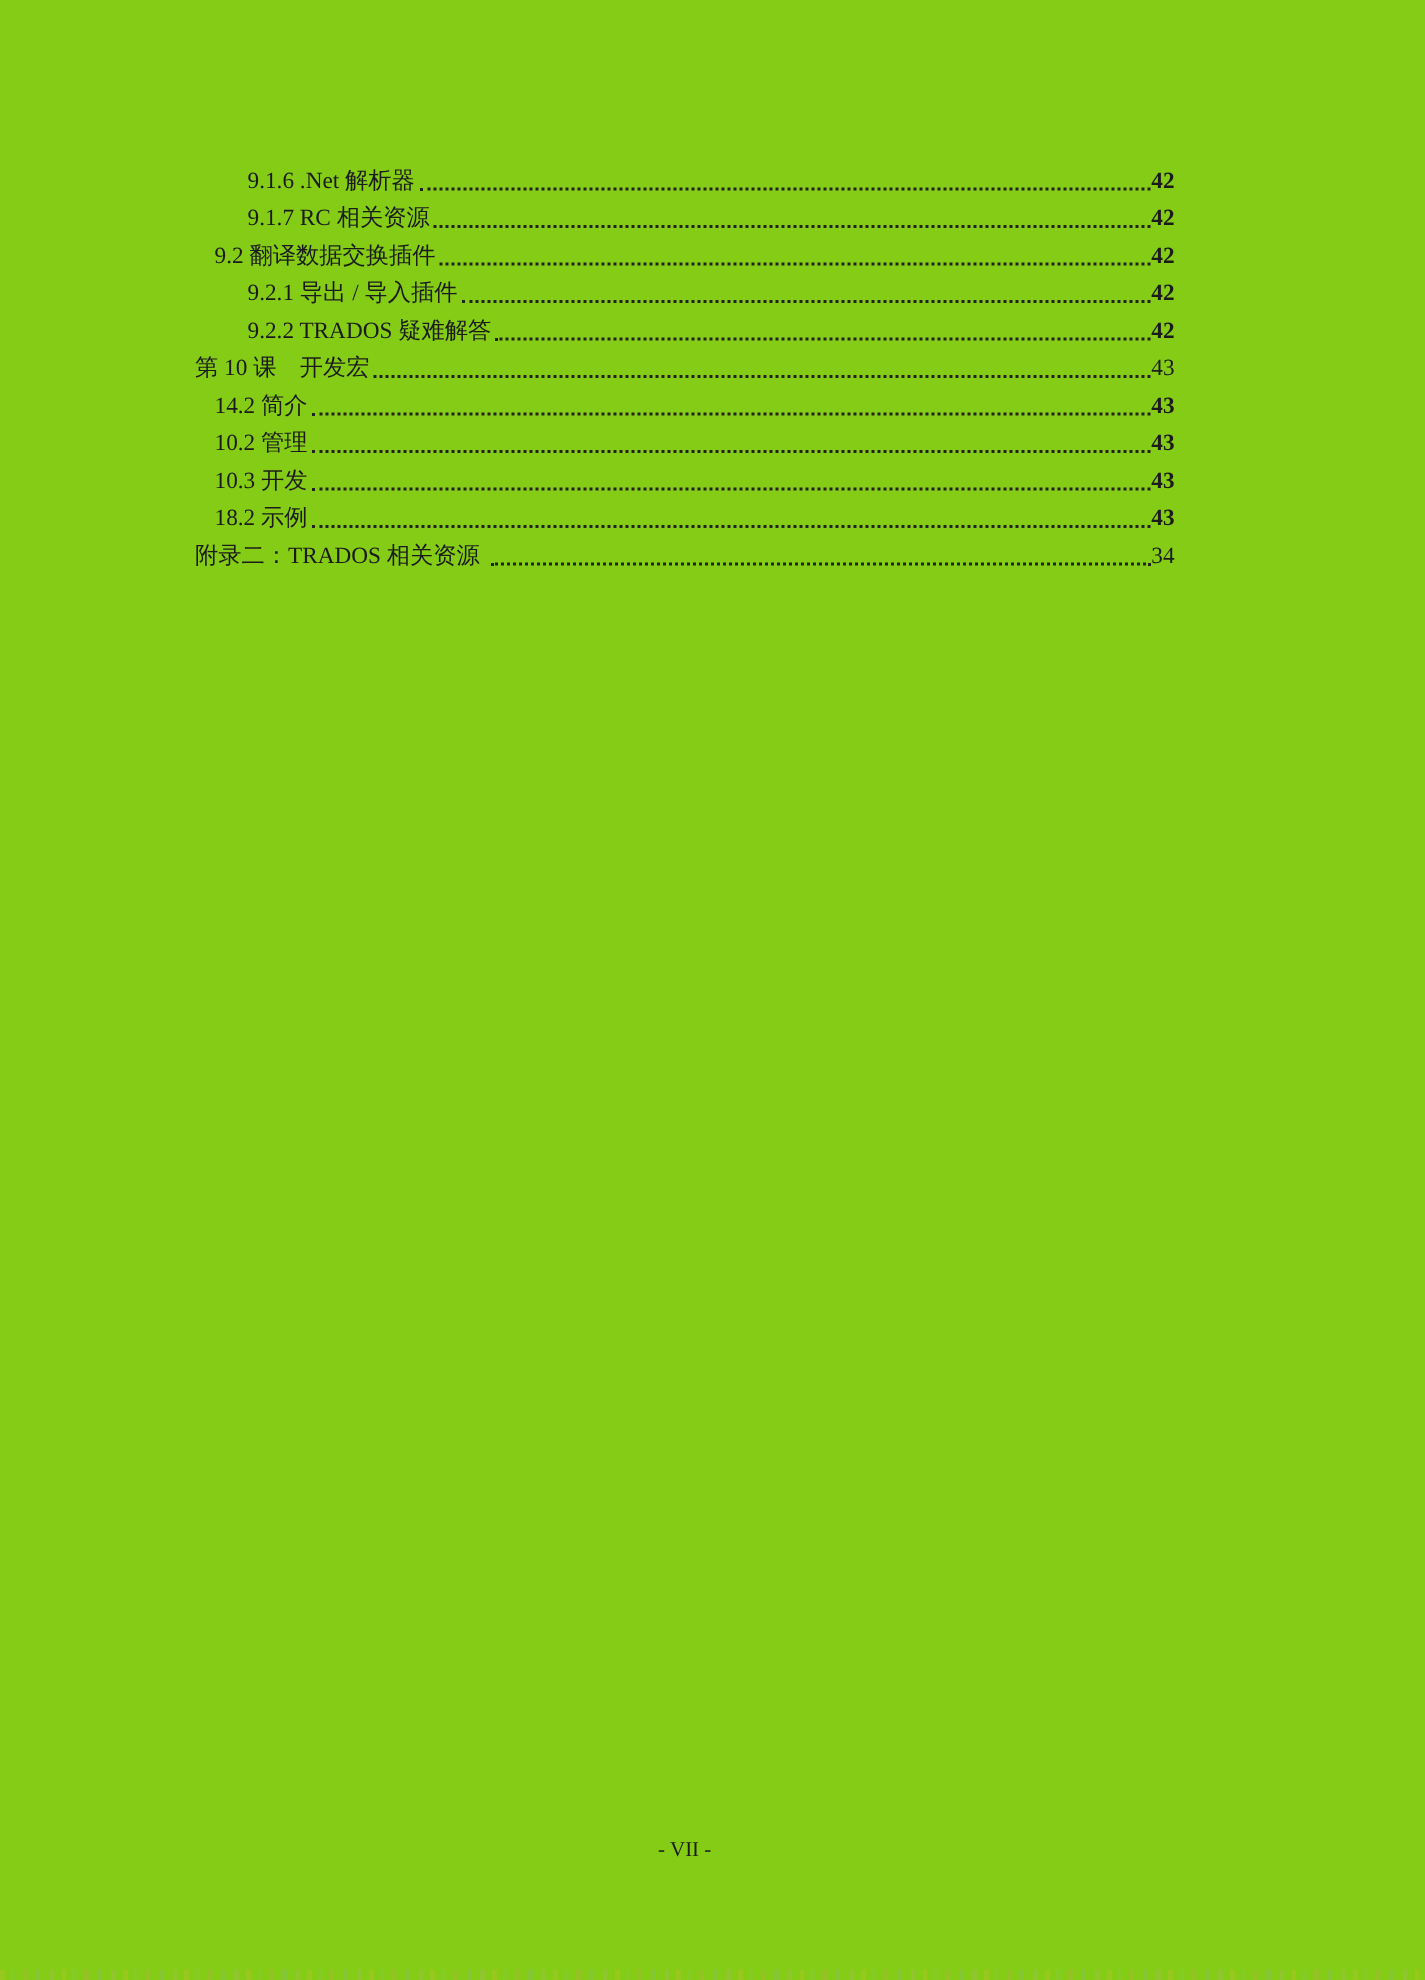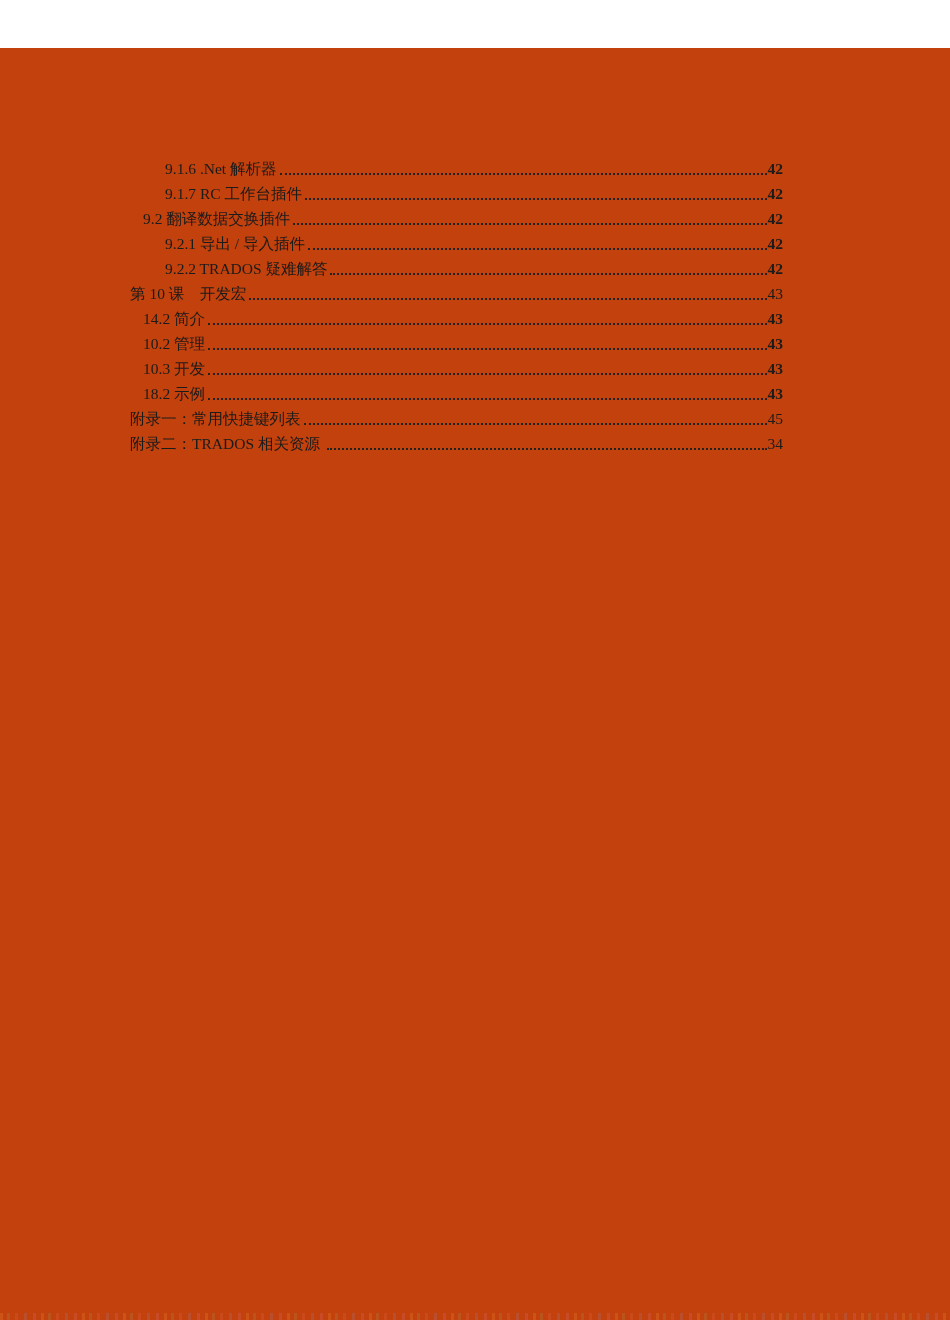--- a/index.html
+++ b/index.html
@@ -11,22 +11,21 @@
     width: 950px;
     height: 1320px;
     position: relative;
     font-family: "Liberation Serif", "DejaVu Serif", serif;
     color: #1b1b1b;
   }
   .page {
     position: absolute;
     inset: 0;
     overflow: hidden;
-    background: #c2410c;
-    margin-top: 48px;
+    background: #84cc16;
   }
   .toc {
     position: absolute;
     left: 130px;
     top: 108px;
     width: 653px;
   }
   .toc-row {
     display: flex;
     align-items: flex-end;
@@ -89,21 +88,21 @@
 
 <div class="page">
   <div class="toc" id="toc">
   <div class="toc-row level-2">
     <span class="toc-label">9.1.6 .Net 解析器</span>
     <span class="toc-leader"></span>
     <span class="toc-page">42</span>
   </div>
 
   <div class="toc-row level-2">
-    <span class="toc-label">9.1.7 RC 工作台插件</span>
+    <span class="toc-label">9.1.7 RC 相关资源</span>
     <span class="toc-leader"></span>
     <span class="toc-page">42</span>
   </div>
 
   <div class="toc-row level-1">
     <span class="toc-label">9.2 翻译数据交换插件</span>
     <span class="toc-leader"></span>
     <span class="toc-page">42</span>
   </div>
 
@@ -143,26 +142,22 @@
     <span class="toc-page">43</span>
   </div>
 
   <div class="toc-row level-1">
     <span class="toc-label">18.2 示例</span>
     <span class="toc-leader"></span>
     <span class="toc-page">43</span>
   </div>
 
 
-  <div class="toc-row level-0 bold">
-    <span class="toc-label">附录一：常用快捷键列表</span>
-    <span class="toc-leader"></span>
-    <span class="toc-page">45</span>
-  </div>
 
   <div class="toc-row level-0 bold">
     <span class="toc-label">附录二：TRADOS 相关资源 </span>
     <span class="toc-leader"></span>
     <span class="toc-page">34</span>
   </div>
 </div>
+  <div class="footer">- VII -</div>
   <div class="edge-artifact"></div>
 </div>
 
 </body></html>

